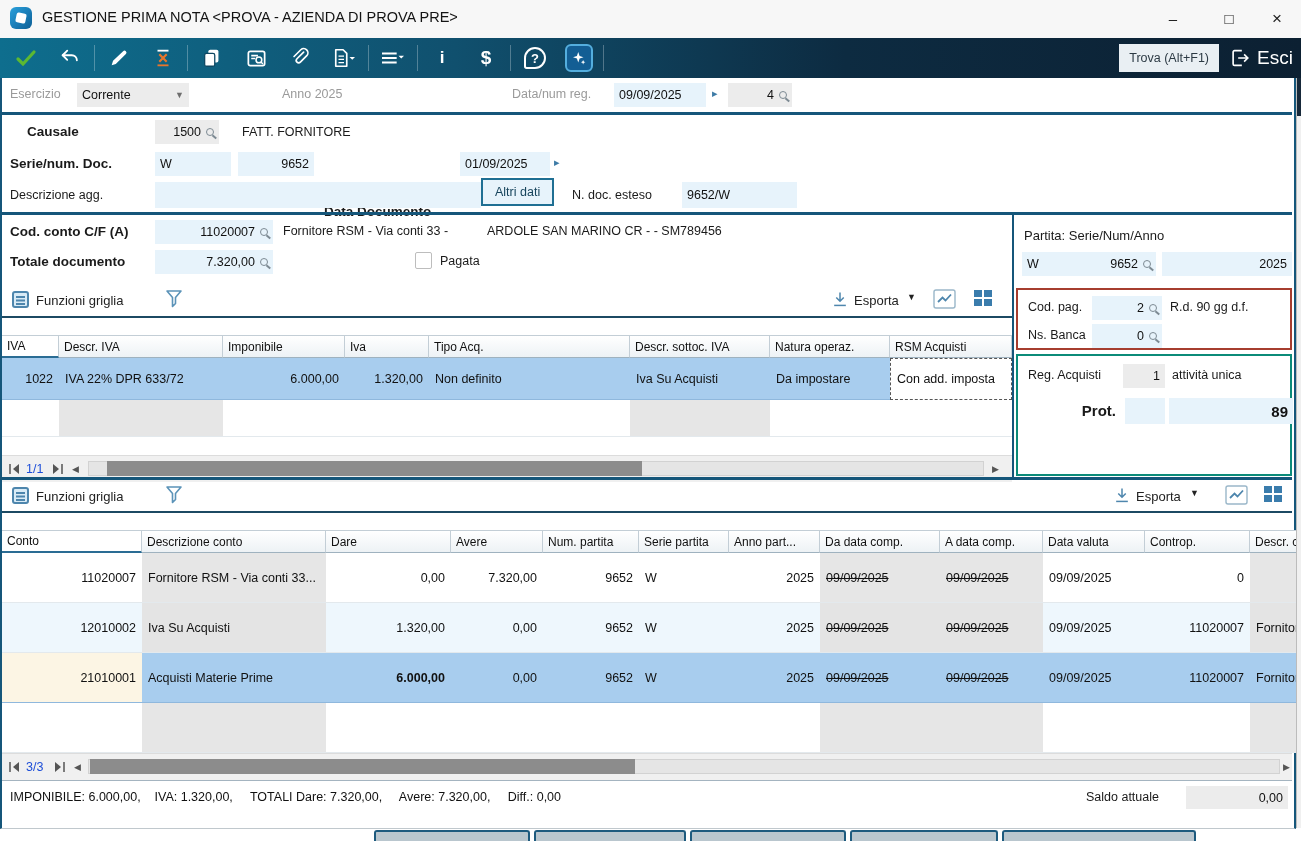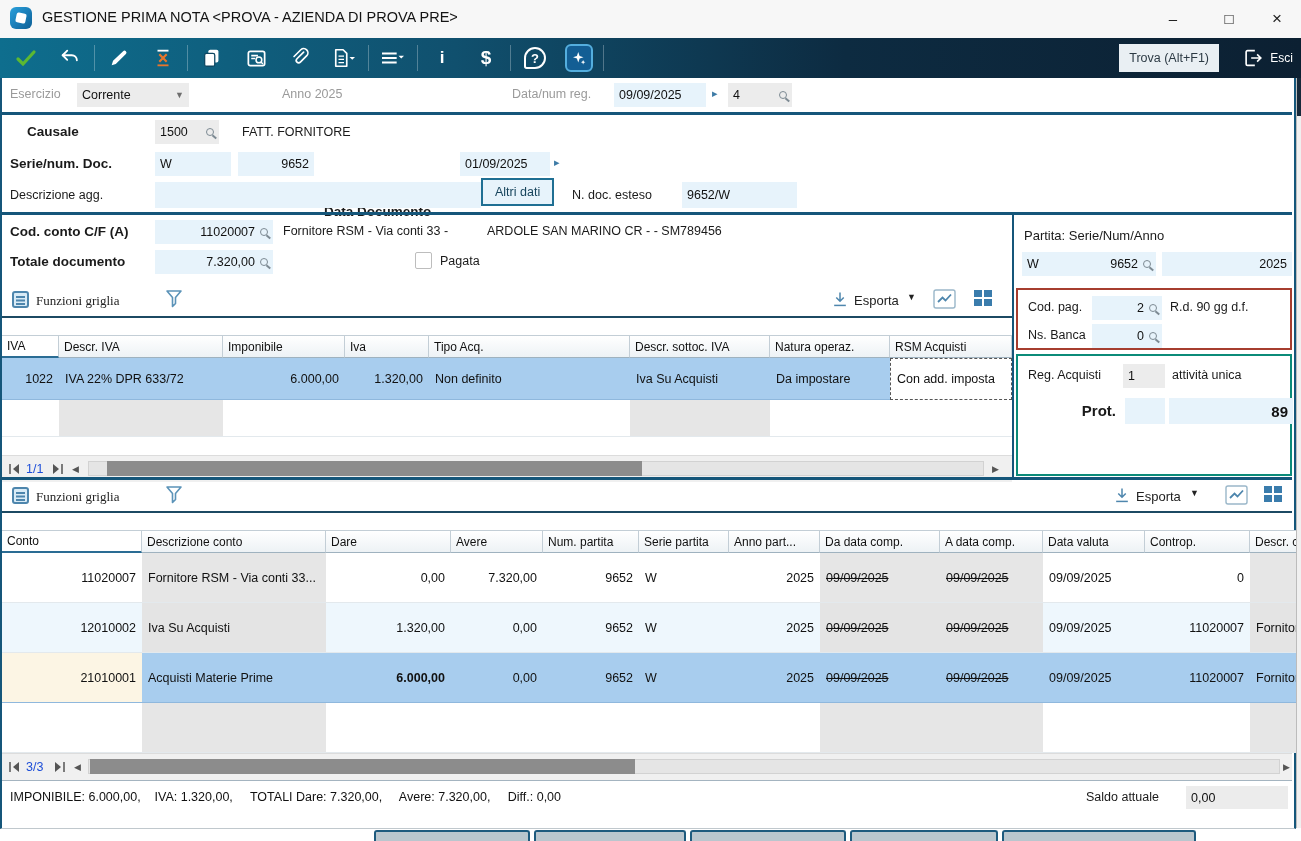--- a/index.html
+++ b/index.html
@@ -22,42 +22,42 @@
   .tb{width:44px;height:40px;display:flex;align-items:center;justify-content:center;}
   .tbsep{width:1px;height:26px;background:rgba(255,255,255,.28);margin:0 2px;}
   .tbchar{color:#fff;font-weight:bold;font-size:17px;}
   .help-bubble{width:22px;height:22px;border:2px solid #fff;border-radius:50% 50% 50% 12%;
     color:#fff;font-size:13px;font-weight:bold;display:flex;align-items:center;justify-content:center;box-sizing:border-box;}
   .ai-box{width:28px;height:28px;background:#135e94;border:2px solid #54aede;border-radius:6px;
     display:flex;align-items:center;justify-content:center;box-sizing:border-box;}
   .trova{position:absolute;right:82px;top:6px;height:28px;line-height:28px;padding:0 10px;
     background:#e9eff3;color:#2c3a44;font-size:12.5px;}
   .esci{position:absolute;right:8px;top:5px;height:30px;display:flex;align-items:center;gap:6px;
-    color:#fff;font-size:12px;}
+    color:#fff;font-size:19px;}
   
   .frame{position:absolute;left:0;top:78px;width:1292px;height:750px;
     border-left:2px solid #15567a;border-right:2px solid #15567a;border-bottom:1px solid #c0c8cd;background:#fff;}
   .blueline{position:absolute;left:0;width:1290px;height:3px;background:#15567a;}
   .lbl{position:absolute;font-size:12.5px;color:#1a1a1a;white-space:nowrap;}
   .lbl.b{font-weight:bold;font-size:13px;}
   .lbl.gry{color:#9a9a9a;}
   .fld{position:absolute;background:#e7f3fb;height:24px;box-sizing:border-box;font-size:12.5px;color:#111;
     display:flex;align-items:center;padding:0 5px;white-space:nowrap;overflow:hidden;}
   .fld.r{justify-content:flex-end;}
-  .fld.gf{background:#ececec;justify-content:space-between;}
+  .fld.gf{background:#ececec;}
   .mag{display:inline-block;width:6px;height:6px;border:1.5px solid #7d8a93;border-radius:50%;
     position:relative;margin-left:5px;flex:none;}
   .mag::after{content:"";position:absolute;width:5px;height:1.5px;background:#7d8a93;right:-4px;bottom:-2px;transform:rotate(40deg);}
   .dcaret{color:#6e6e6e;font-size:9px;margin-left:auto;}
   .arr{position:absolute;color:#3d7ba6;font-size:11px;}
   .cb{position:absolute;width:15px;height:15px;background:#fff;border:1px solid #bdbdbd;border-radius:2px;}
   .altri{position:absolute;background:#e7f3fb;border:2px solid #1f6f93;color:#17445c;font-size:12.5px;
     padding:5px 12px;cursor:default;}
   
-  .gt-label{position:absolute;font-size:13px;color:#222;font-family:Liberation Serif, serif;}
+  .gt-label{position:absolute;font-size:13px;color:#222;}
   .listicon{position:absolute;width:17px;height:17px;border:2px solid #4e86ad;border-radius:3px;background:#d9ebf6;box-sizing:border-box;}
   .listicon::after{content:"";position:absolute;left:2px;top:3px;width:9px;height:1.5px;background:#4e86ad;
     box-shadow:0 3.5px 0 #4e86ad,0 7px 0 #4e86ad;}
   .darkline{position:absolute;left:0;height:2px;background:#1c4a63;}
   .exporta{font-size:13px;color:#222;position:absolute;}
   .blocks{position:absolute;width:20px;height:18px;}
   .blocks i{position:absolute;width:8px;height:7px;background:#3a7cac;}
   
   .grid{position:absolute;display:grid;}
   .gh{background:linear-gradient(#ffffff,#edf2f5);border-top:1px solid #c3ced6;border-right:1px solid #c3ced6;

